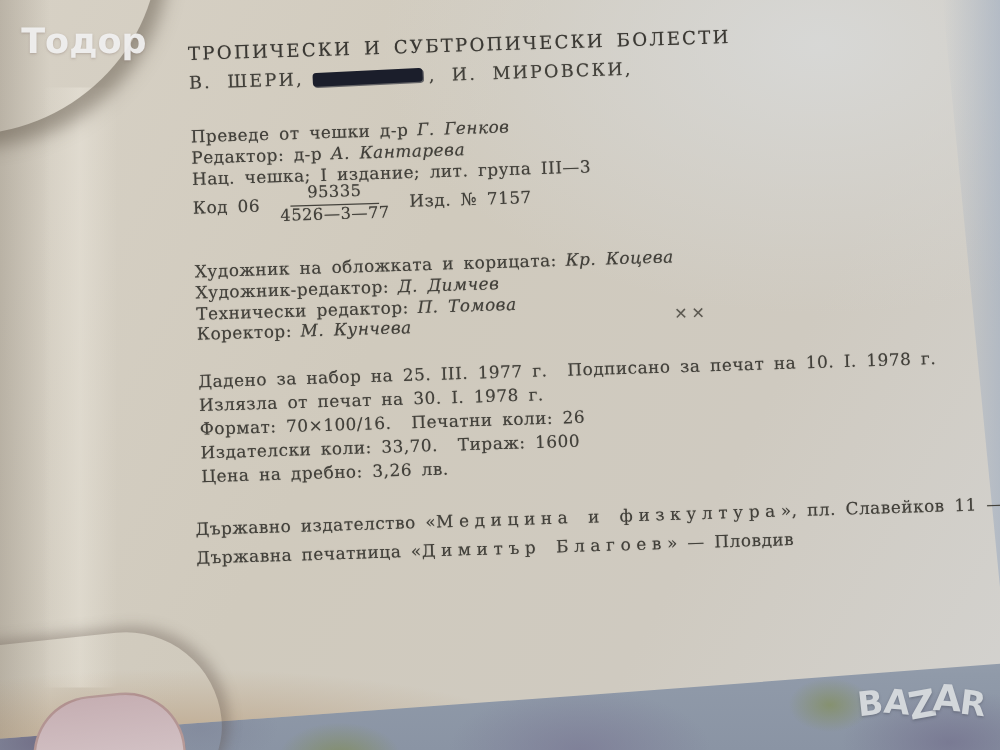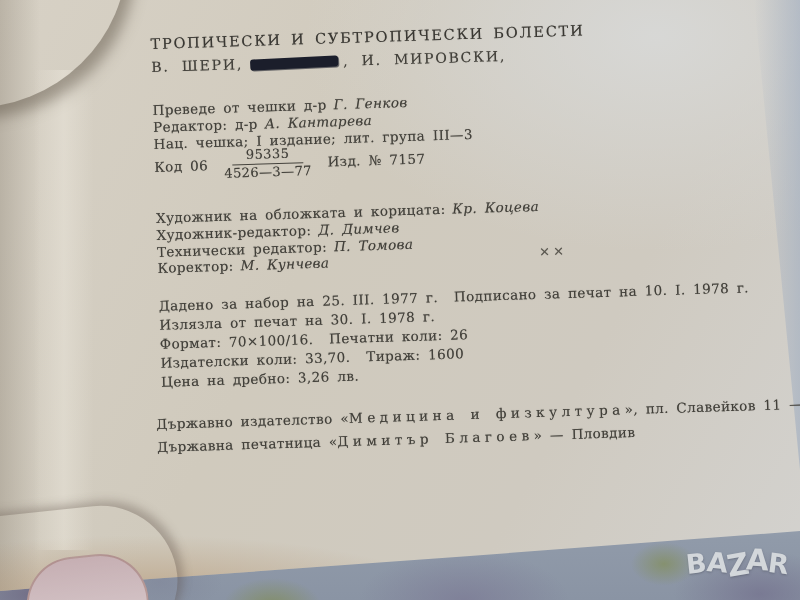--- a/index.html
+++ b/index.html
@@ -190,18 +190,19 @@
       </div>
 
     </div>
   </div>
 
   <div id="finger-top"></div>
   <div id="thumb-bottom">
     <div id="thumb-nail"></div>
   </div>
 
+  <div id="watermark">Тодор</div>
 
   <div id="bazar-logo">
     <span class="l0">B</span><span class="l1">A</span><span class="l2">Z</span><span class="l3">A</span><span class="l4">R</span>
   </div>
 
 </div>
 
 </body></html>

